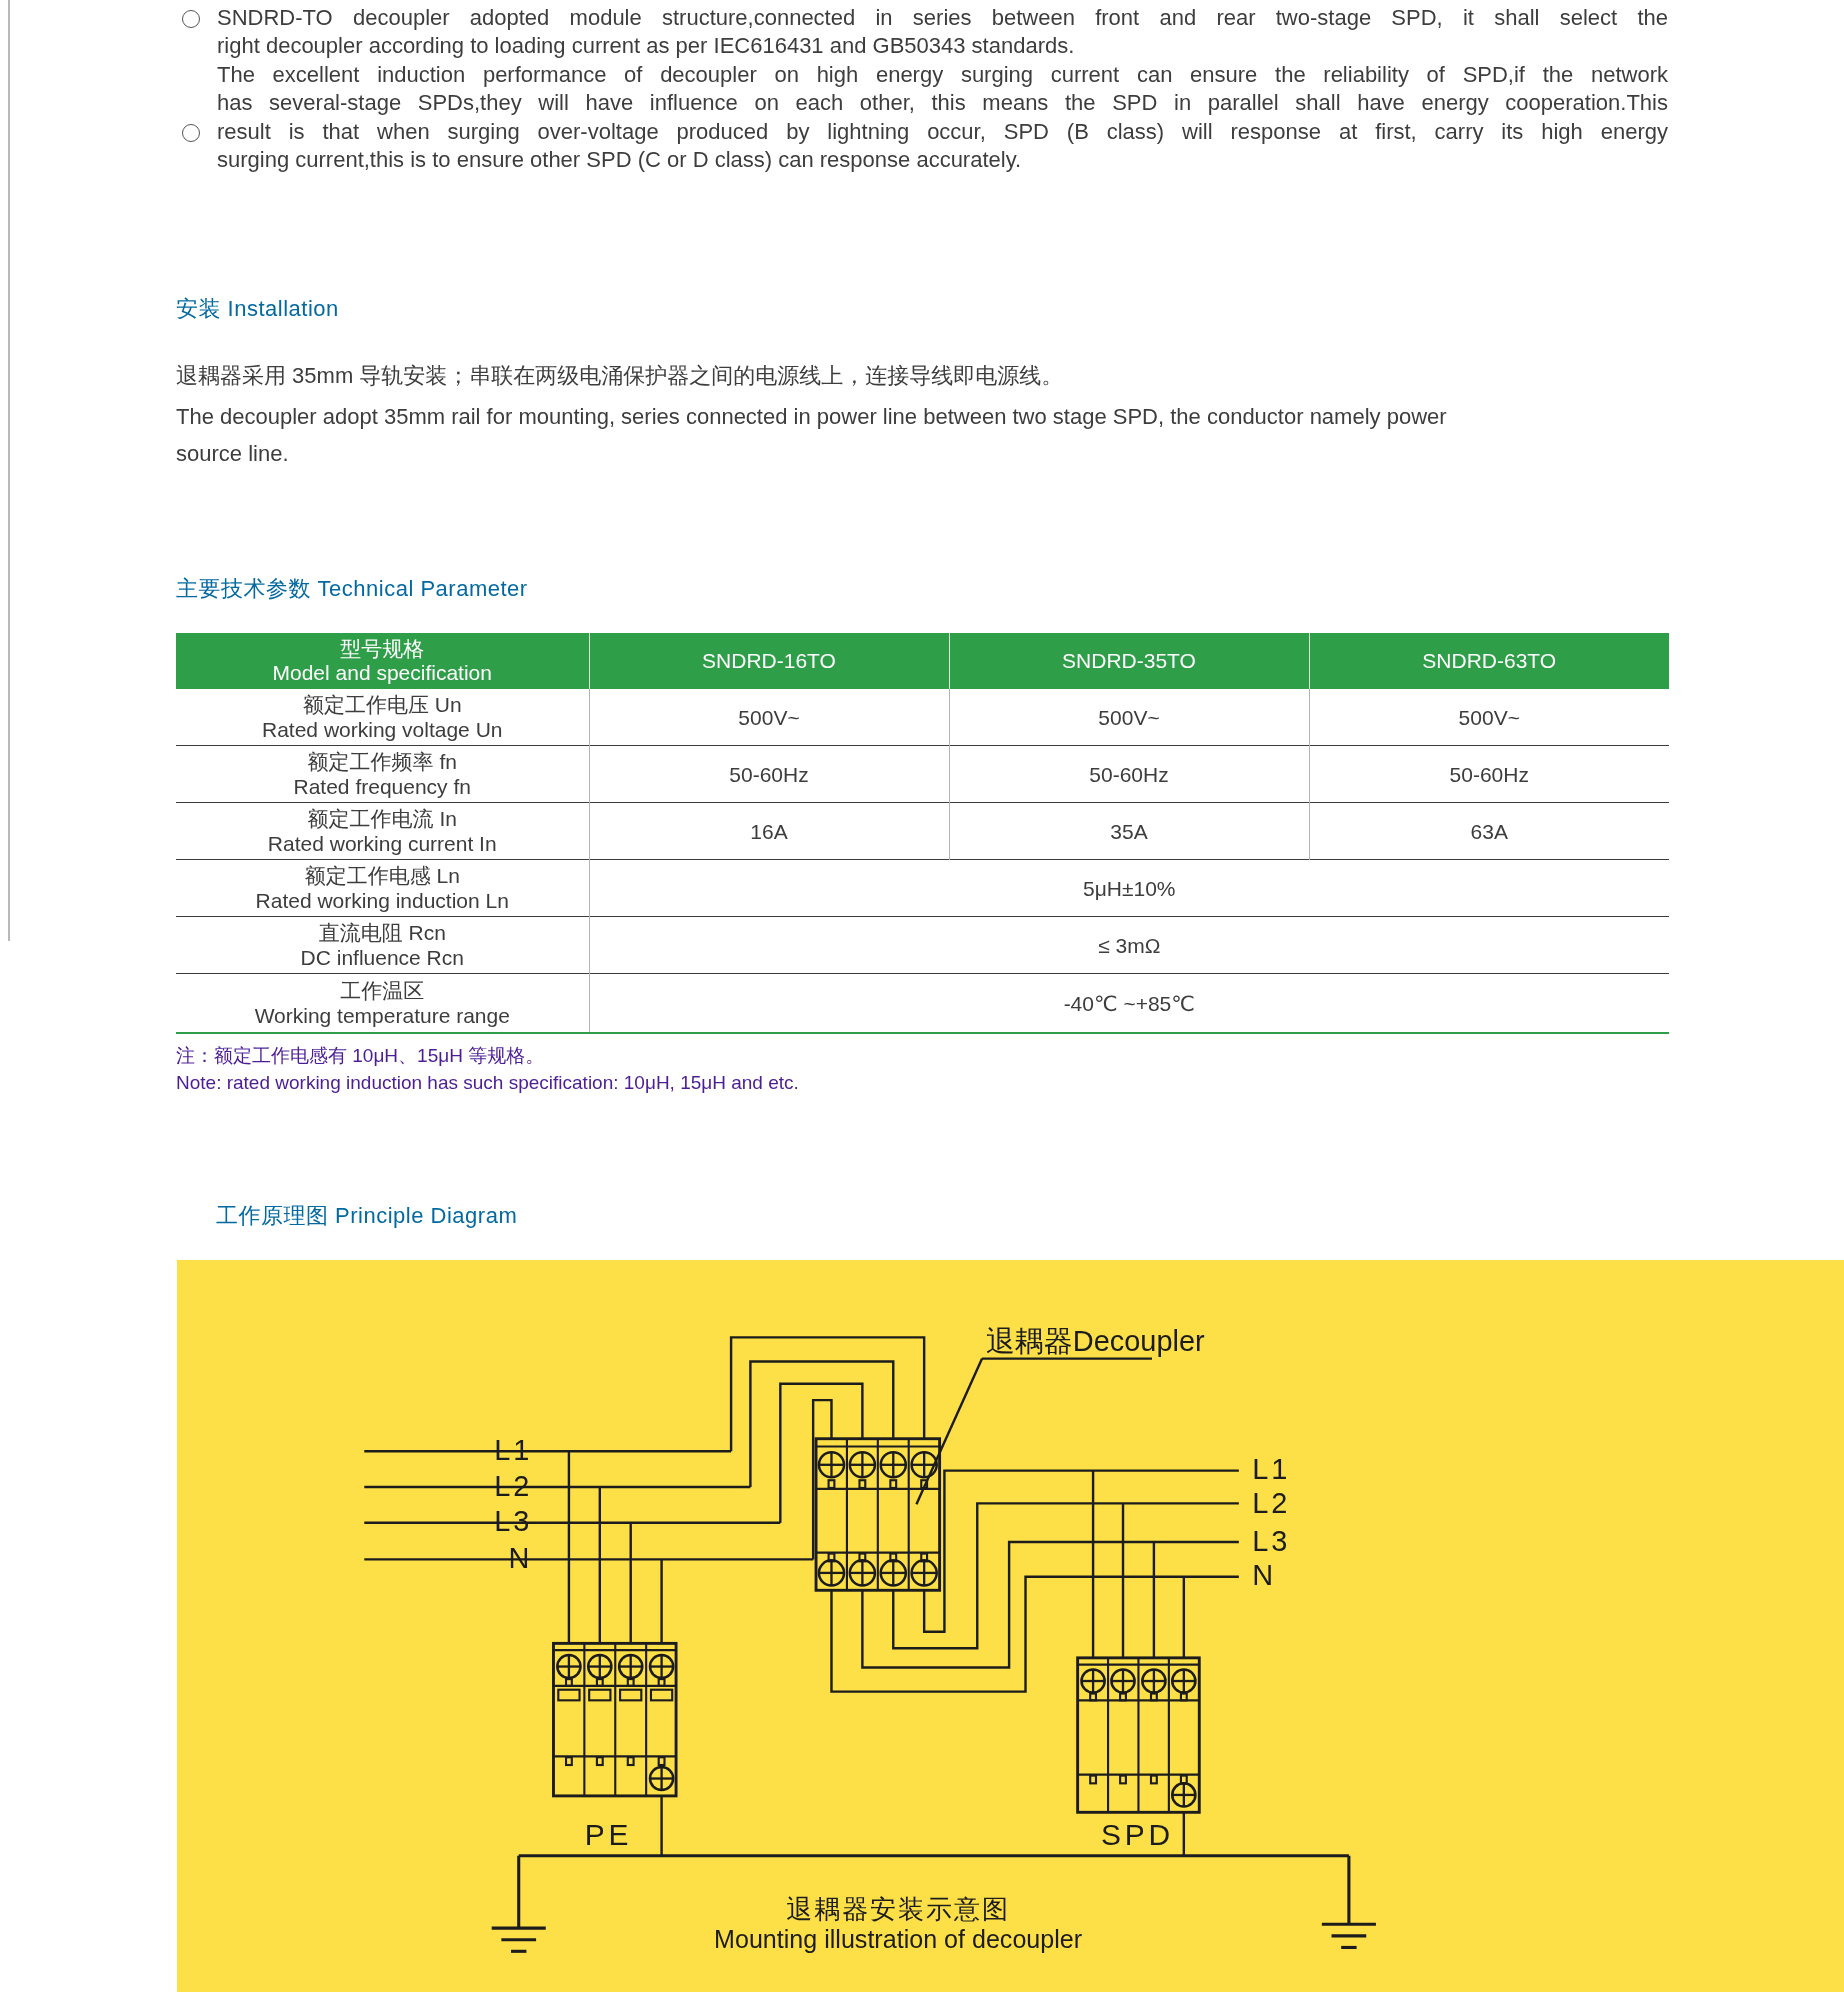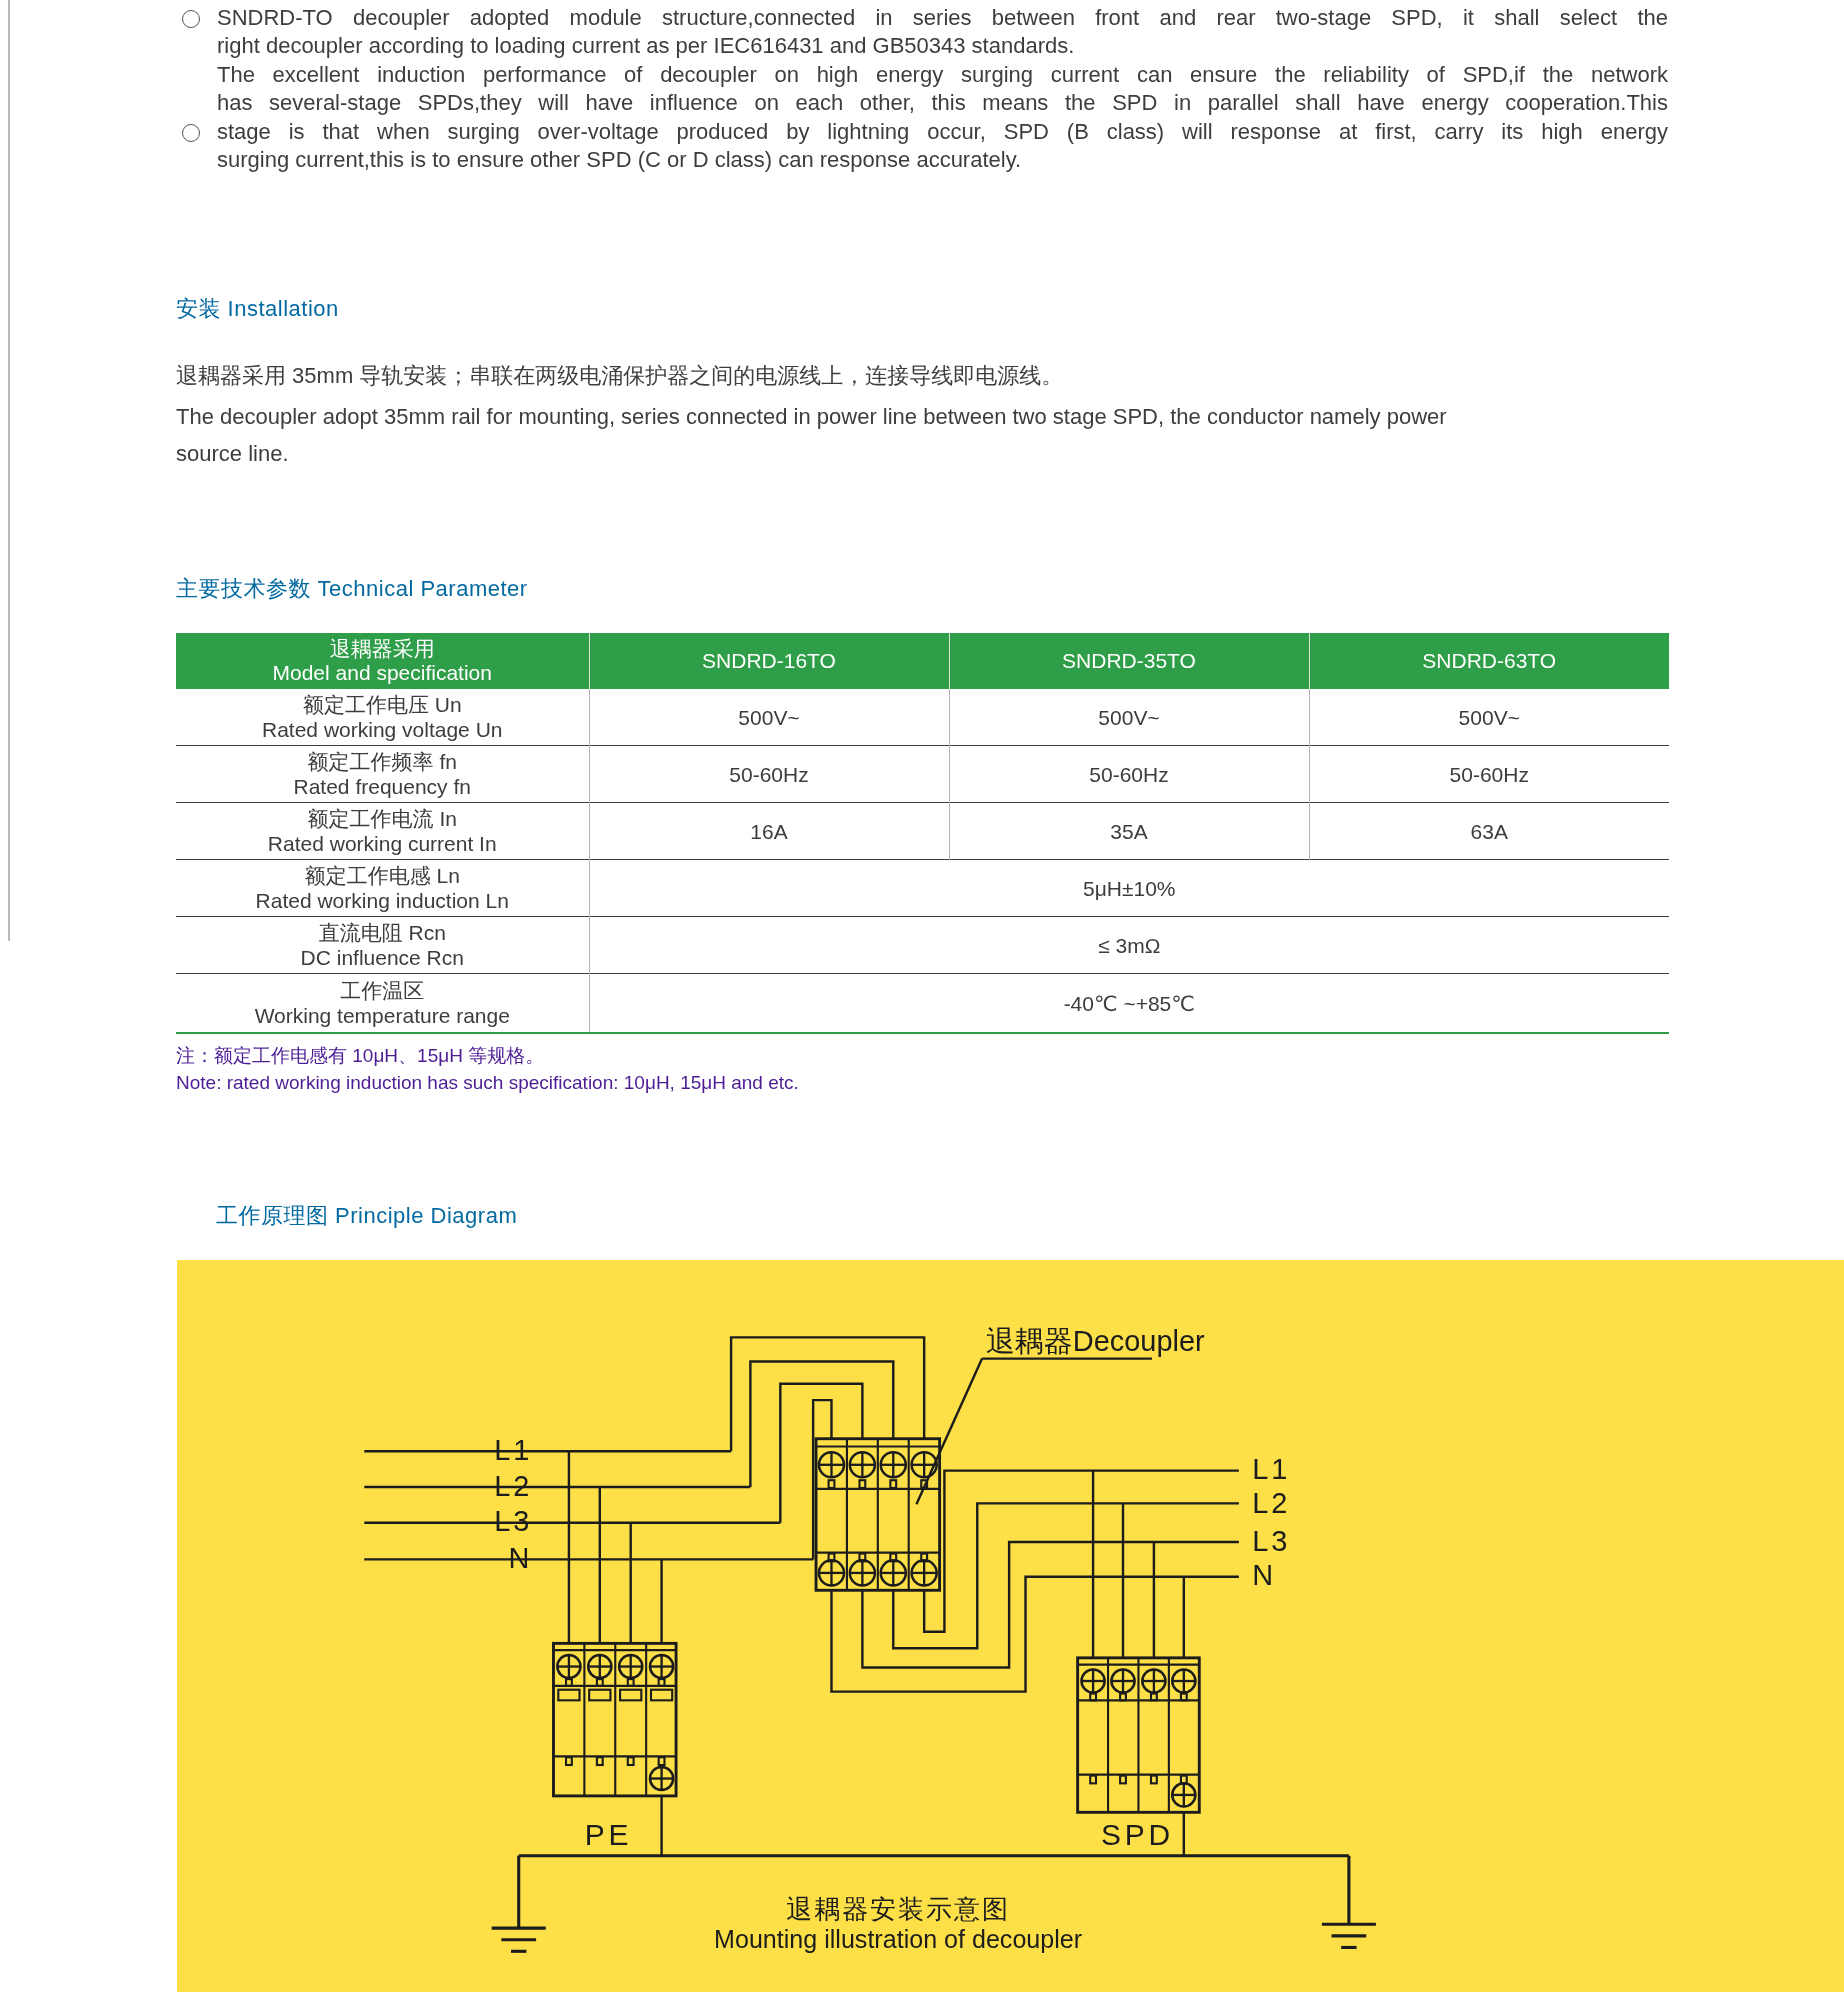--- a/index.html
+++ b/index.html
@@ -59,41 +59,41 @@
 <div class="page">
   <div class="edge-line"></div>
 
   <span class="bullet b1"></span>
   <span class="bullet b2"></span>
   <div class="intro" id="intro-lines">
       <div class="intro-line">SNDRD-TO decoupler adopted module structure,connected in series between front and rear two-stage SPD, it shall select the</div>
       <div class="intro-line">right decoupler according to loading current as per IEC616431 and GB50343 standards.</div>
       <div class="intro-line">The excellent induction performance of decoupler on high energy surging current can ensure the reliability of SPD,if the network</div>
       <div class="intro-line">has several-stage SPDs,they will have influence on each other, this means the SPD in parallel shall have energy cooperation.This</div>
-      <div class="intro-line">stage is that when surging over-voltage produced by lightning occur, SPD (B class) will response at first, carry its high energy</div>
+      <div class="intro-line">result is that when surging over-voltage produced by lightning occur, SPD (B class) will response at first, carry its high energy</div>
       <div class="intro-line">surging current,this is to ensure other SPD (C or D class) can response accurately.</div>
     </div>
 
   <div class="sec-title t-install">安装 Installation</div>
   <div class="body-zh">退耦器采用 35mm 导轨安装；串联在两级电涌保护器之间的电源线上，连接导线即电源线。</div>
   <div class="body-en">The decoupler adopt 35mm rail for mounting, series connected in power line between two stage SPD, the conductor namely power
 source line.</div>
 
   <div class="sec-title t-tech">主要技术参数 Technical Parameter</div>
   <table class="param-table" id="param-table">
     <colgroup>
         <col class="c0">
         <col class="cv">
         <col class="cv">
         <col class="cv">
       </colgroup>
     <tbody id="param-tbody">
         <tr class="hdr">
           <td>
-            <div>退耦器采用</div>
+            <div>型号规格</div>
             <div>Model and specification</div>
           </td>
           <td>SNDRD-16TO</td>
           <td>SNDRD-35TO</td>
           <td>SNDRD-63TO</td>
         </tr>
         <tr class="data">
           <td>
             <div>额定工作电压 Un</div>
             <div>Rated working voltage Un</div>

